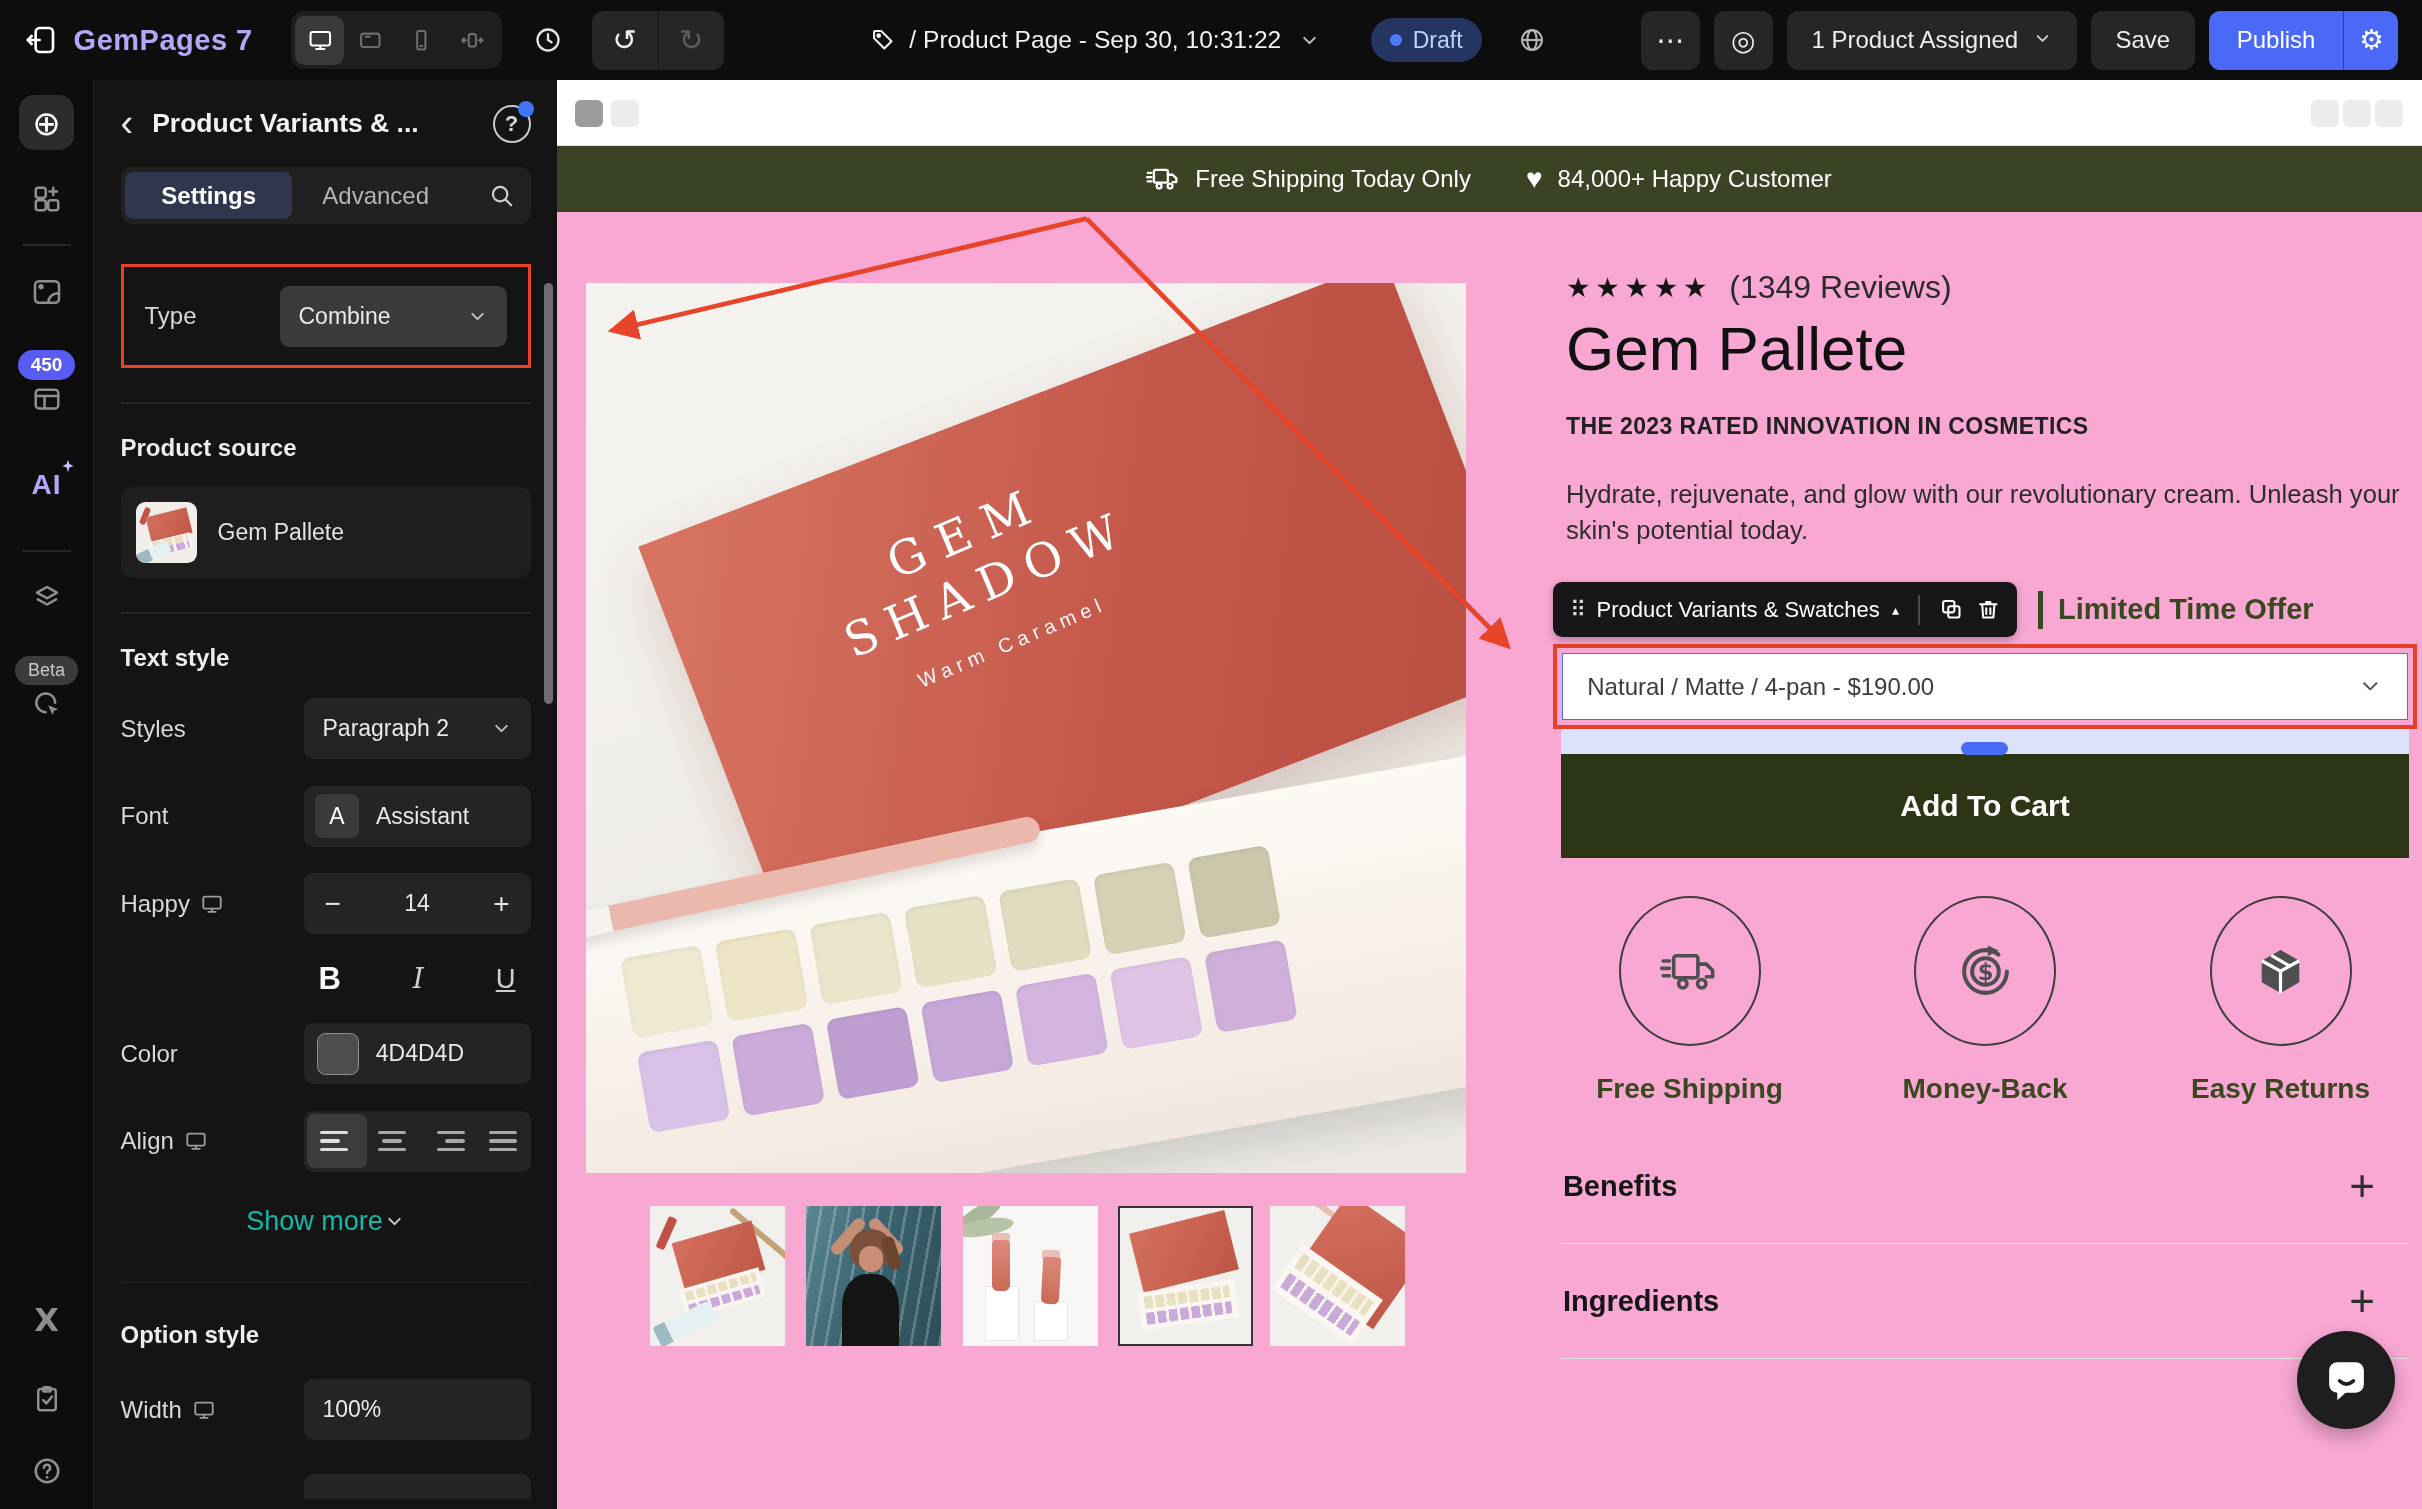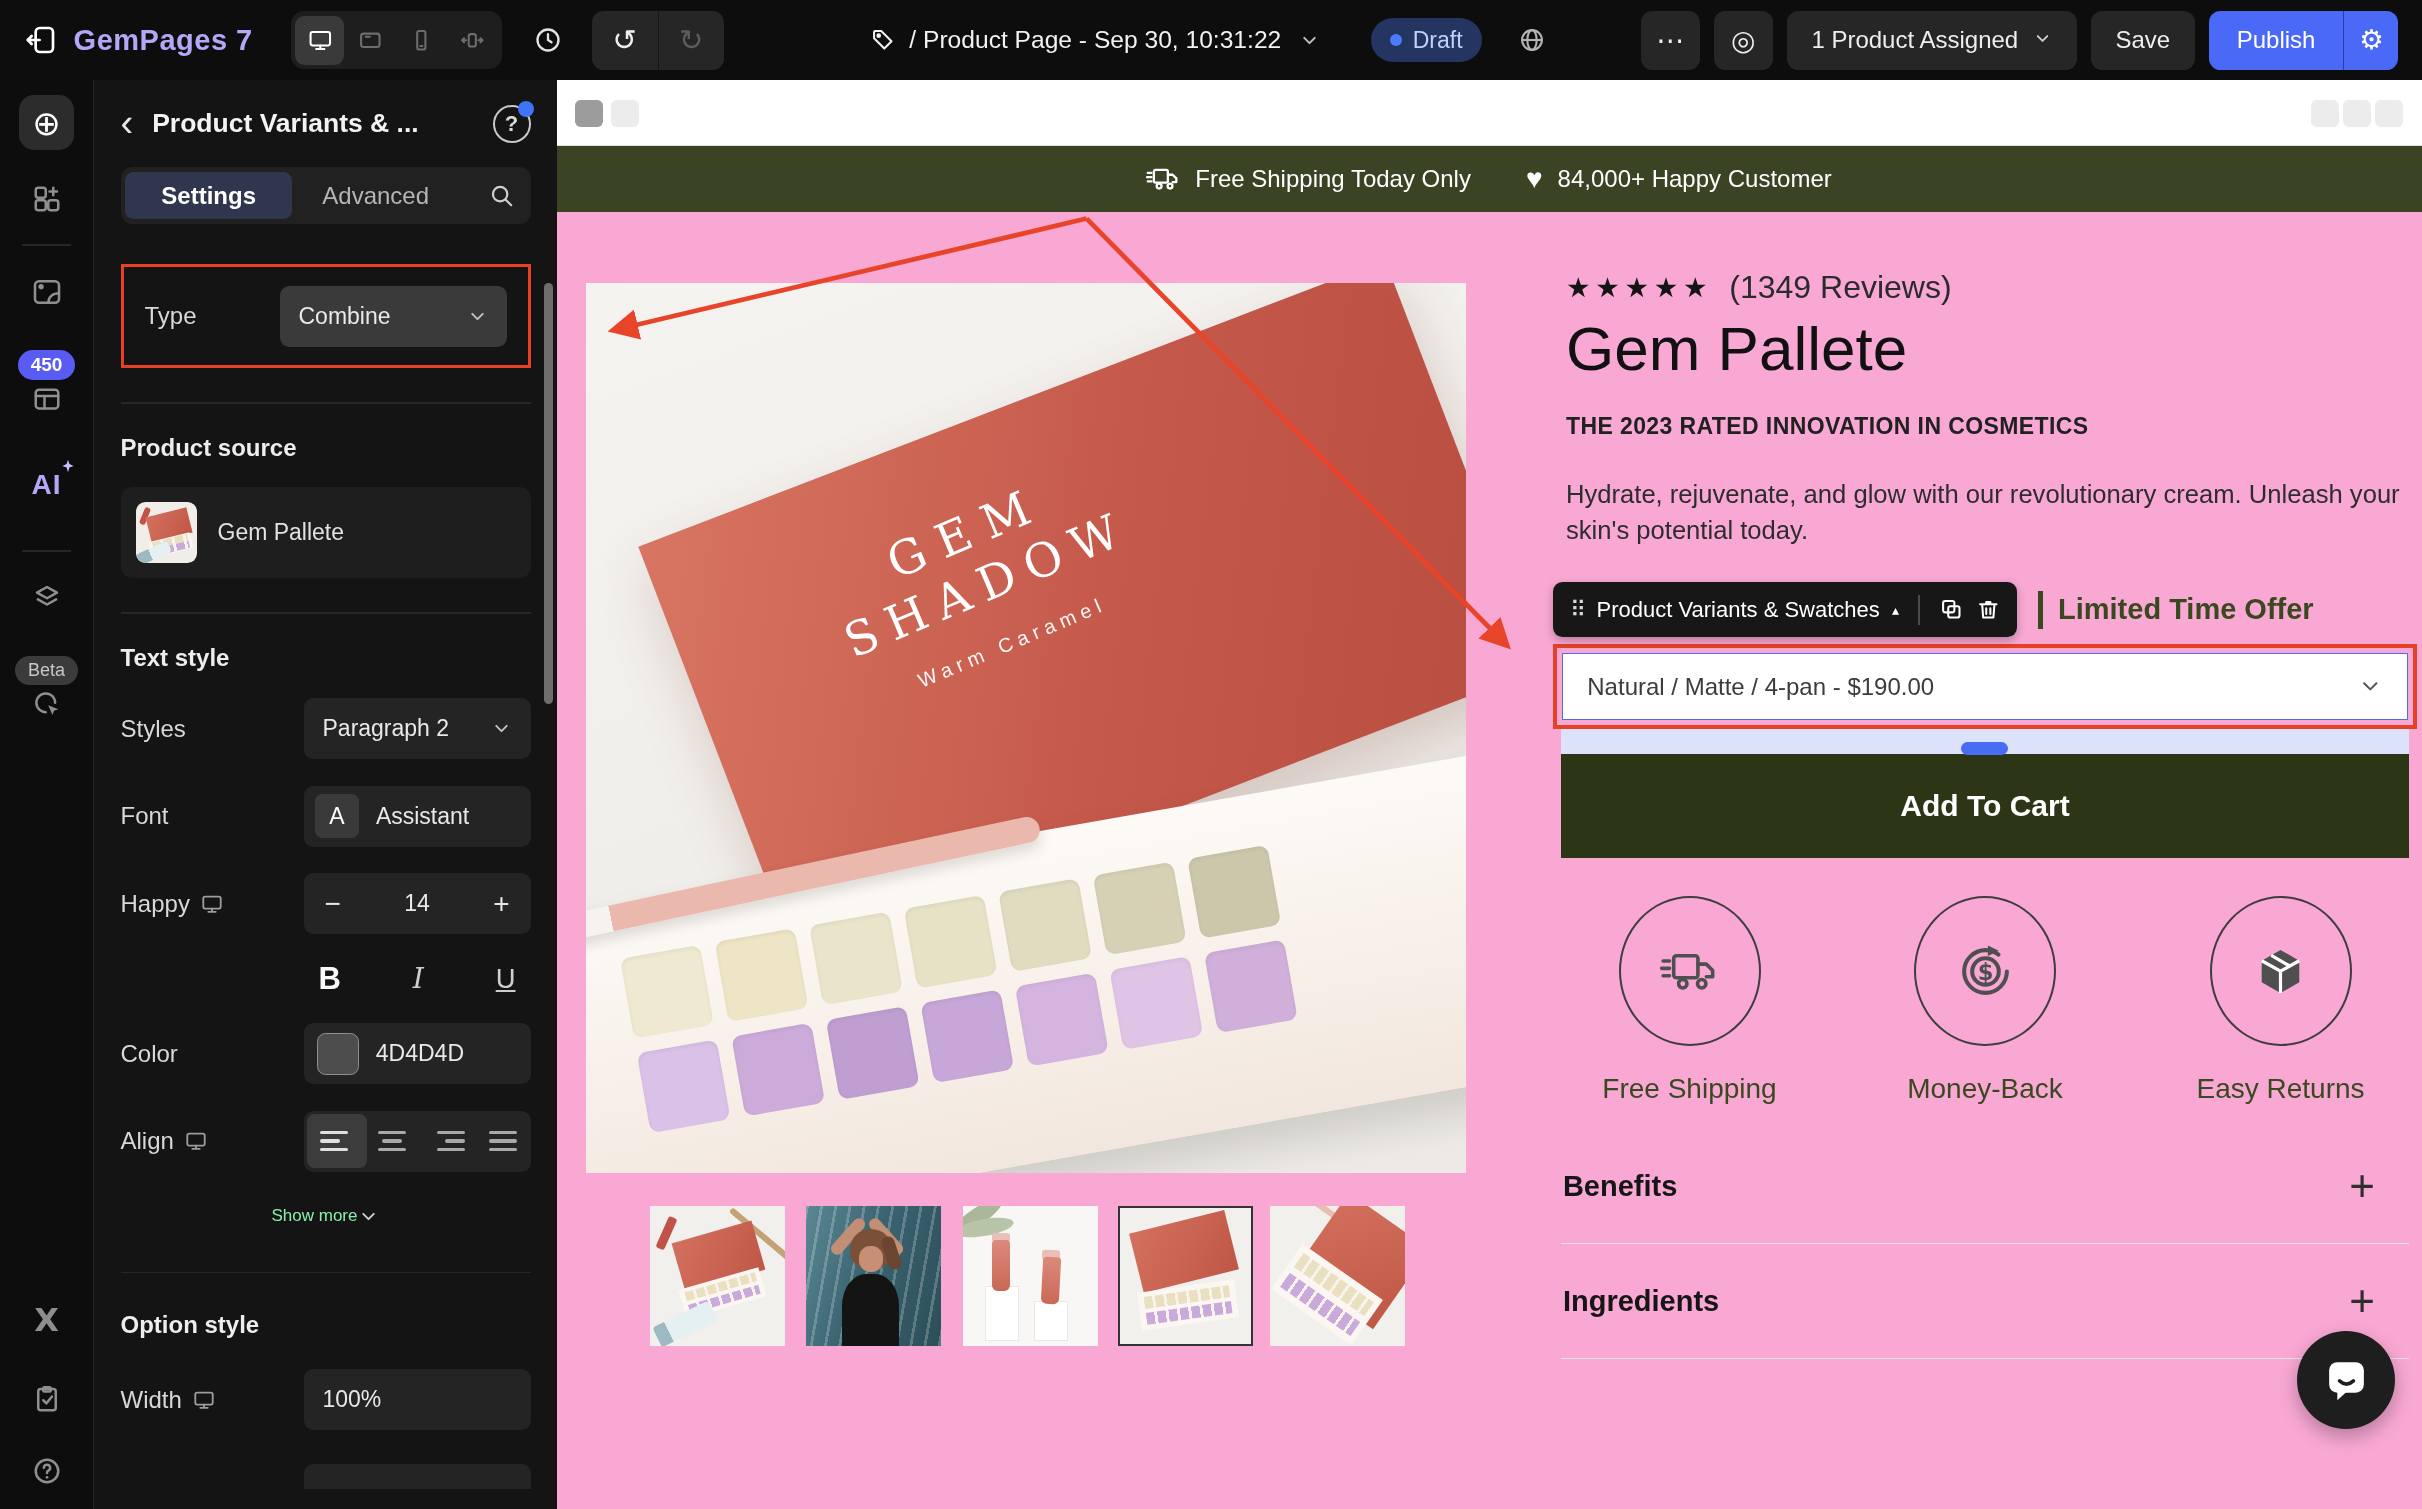--- a/index.html
+++ b/index.html
@@ -85,21 +85,21 @@
   .bU{font-size:27.4px;color:#cfcfcf;text-decoration:underline}
   .swatch{width:42px;height:42px;border-radius:8.5px;background:#4d4d4d;border:1.9px solid #8f8f8f;margin-left:-5.7px}
   .cval{margin-left:17px}
   .aligns{margin-left:auto;width:227px;height:61px;background:#242424;border-radius:9.5px;display:flex;padding:3.8px;gap:1.9px}
   .albtn{flex:1;border-radius:7.6px;display:flex;flex-direction:column;justify-content:center;gap:4.7px;padding-left:12.3px}
   .albtn.active{background:#3c3c3c}
   .albtn i{display:block;height:3.8px;background:#a9a9a9;border-radius:1.9px}
   .albtn.active i{background:#e0e0e0}
   .al-c{align-items:center;padding-left:0}
   .al-r{align-items:flex-end;padding-right:12.3px;padding-left:0}
-  .showmore{margin-top:34px;display:flex;align-items:center;justify-content:center;gap:1px;font-size:17px;color:#86efac}
+  .showmore{margin-top:34px;display:flex;align-items:center;justify-content:center;gap:1px;font-size:27px;color:#14b8a6}
   .showmore .chev{color:#cfcfcf;display:flex}
   .pstubrow{display:flex;margin-top:34px}
   .pstub{margin-left:auto;width:227px;height:24.6px;background:#242424;border-radius:9.5px 9.5px 0 0}
   .pscroll{position:absolute;right:3.8px;top:203px;width:9.5px;height:421px;background:#6e6e6e;border-radius:4.7px}
 
   
   .canvas{position:absolute;left:556px;top:80px;width:1866px;height:1429px;background:#f9a8d4;overflow:hidden}
   .skel{position:relative;height:66px;background:#fff;border-bottom:0.9px solid #e2e2e2}
   .skb{position:absolute;border-radius:5.7px;background:#ececec;width:28px;height:26.5px;top:20px}
   .skb.dark{background:#9c9c9c}
@@ -179,21 +179,21 @@
            display:flex;align-items:center;padding:0 24.6px;font-size:24px;color:#3c3c3c}
   .vselect .chev{margin-left:auto;color:#555;display:flex}
   .selband{position:absolute;left:1005px;top:649px;width:848px;height:24.6px;background:#dde2fb}
   .seltab{position:absolute;left:1405px;top:662px;width:47px;height:13.2px;border-radius:6.6px;background:#4a6cf5;z-index:6}
   .atc{position:absolute;left:1005px;top:674px;width:848px;height:104px;background:#2c3617;color:#fff;
        display:flex;align-items:center;justify-content:center;font-size:30px;font-weight:600}
   .features{position:absolute;left:1005px;top:816px;width:848px;display:flex;justify-content:space-between}
   .feat{width:257px;display:flex;flex-direction:column;align-items:center}
   .fcirc{width:142px;height:150px;border:2.4px solid #3e3e3e;border-radius:50%;display:flex;align-items:center;
          justify-content:center;color:#4f4f4f}
-  .flabel{margin-top:26.5px;font-size:28px;font-weight:400;color:#3a481f}
+  .flabel{margin-top:26.5px;font-size:28px;font-weight:700;color:#3a481f}
   .accs{position:absolute;left:1005px;top:1049px;width:848px}
   .acc{height:115px;border-bottom:1.9px solid #e4e4e4;display:flex;align-items:center;justify-content:space-between;padding:0 34px 0 1.9px}
   .acclabel{font-size:29px;font-weight:700;color:#161616}
   .accplus{font-size:44px;font-weight:300;color:#2e2e2e;line-height:1}
   .chatbtn{position:absolute;left:1741px;top:1251px;width:98px;height:98px;border-radius:50%;background:#1e1e1e;
            display:flex;align-items:center;justify-content:center;box-shadow:0 7.6px 19px rgba(0,0,0,.28);z-index:20}
 
   
   .arrows{position:absolute;left:0;top:0;z-index:60;pointer-events:none}
 </style>

